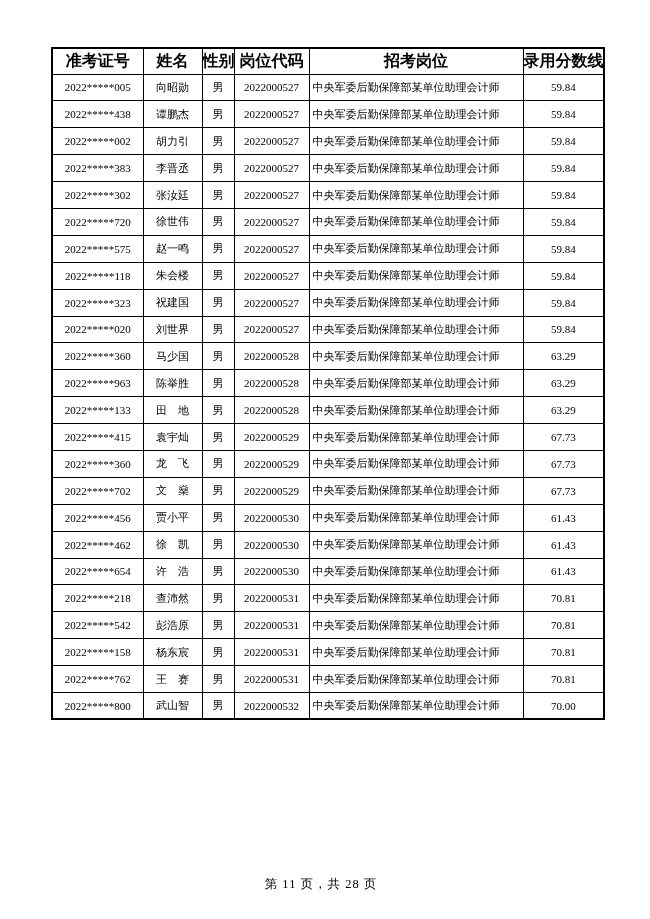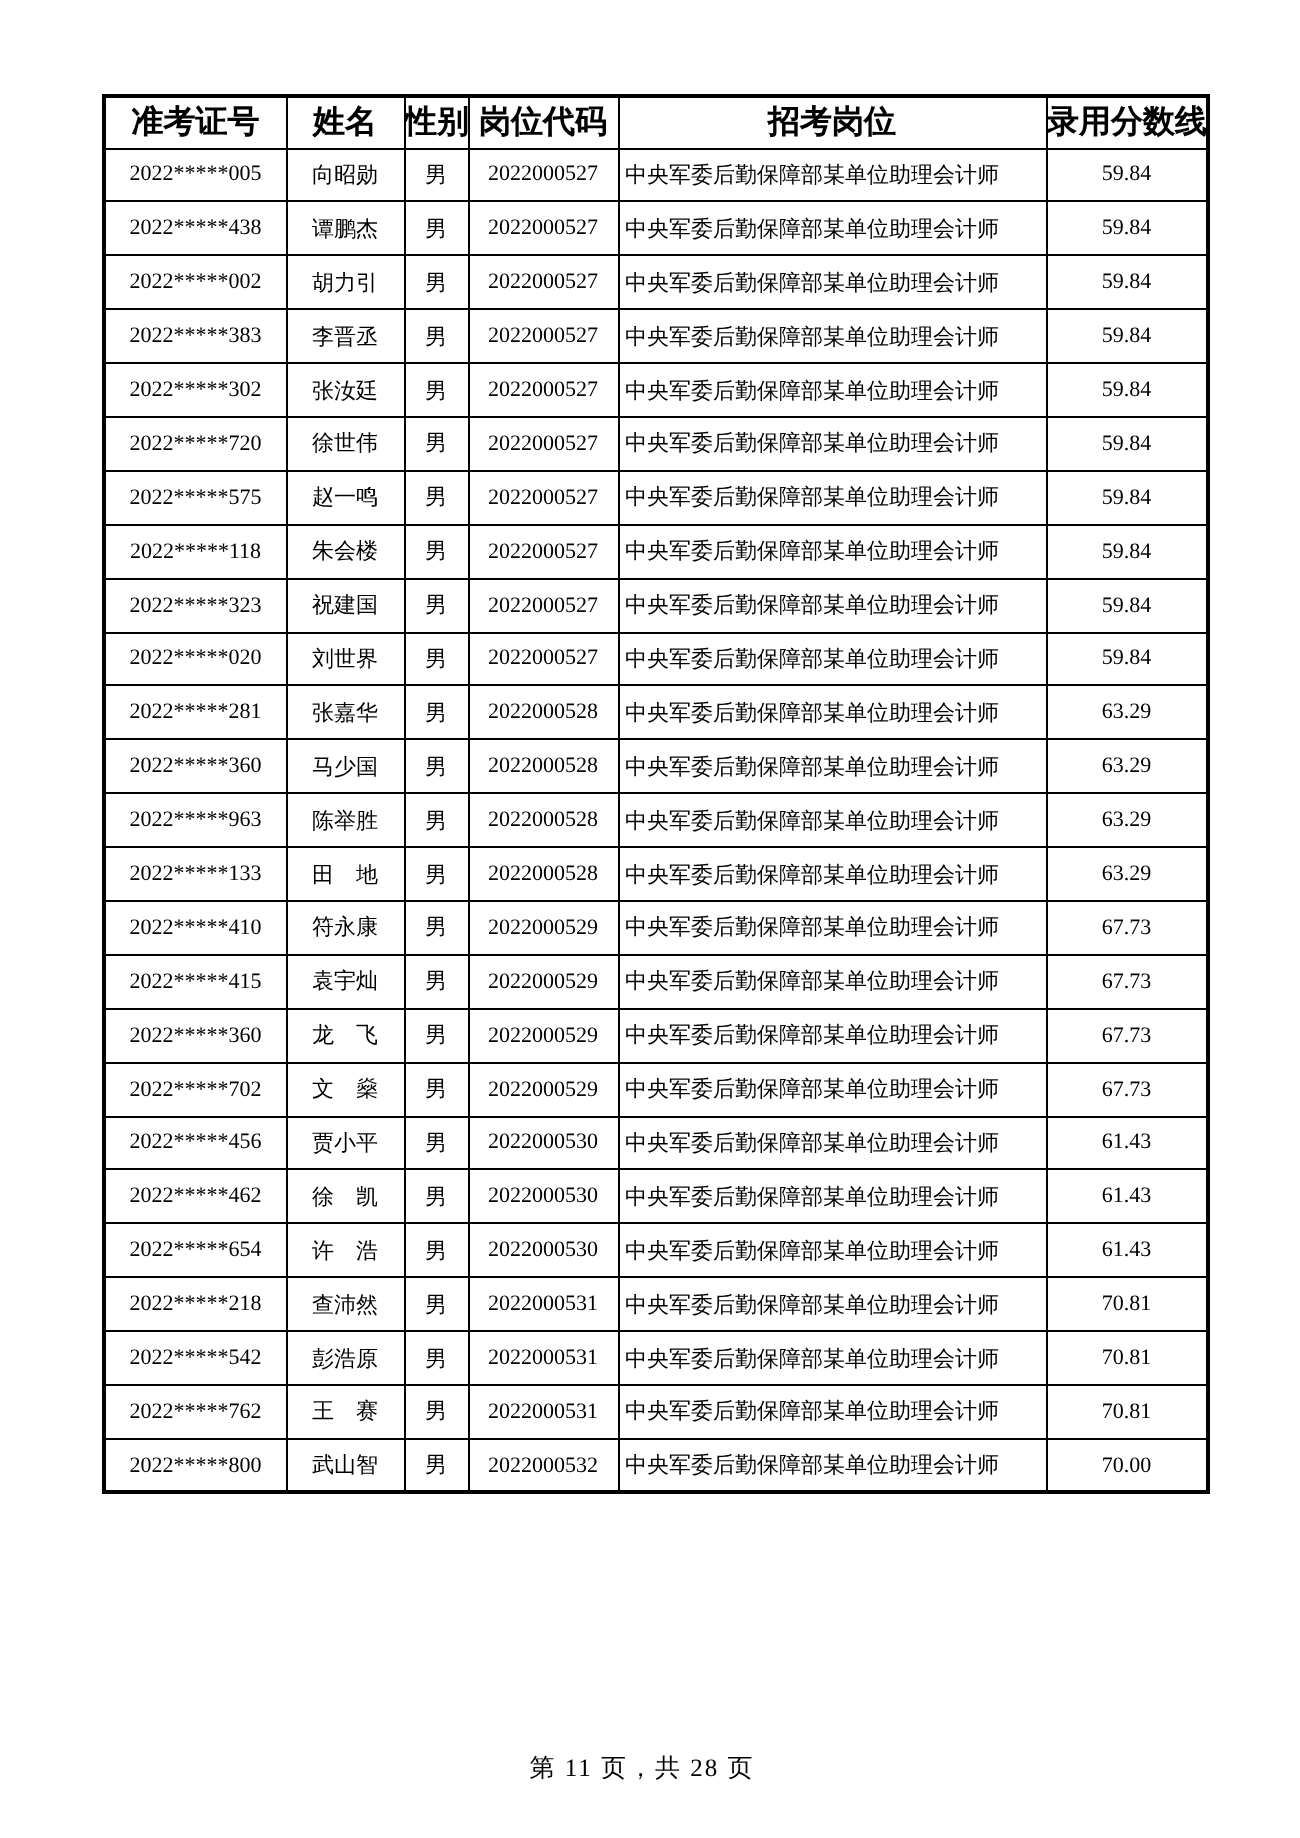--- a/index.html
+++ b/index.html
@@ -168,28 +168,20 @@
 
     <tr>
       <td>2022*****020</td>
       <td>刘世界</td>
       <td>男</td>
       <td>2022000527</td>
       <td class="cell-position">中央军委后勤保障部某单位助理会计师</td>
       <td>59.84</td>
     </tr>
 
-    <tr>
-      <td>2022*****281</td>
-      <td>张嘉华</td>
-      <td>男</td>
-      <td>2022000528</td>
-      <td class="cell-position">中央军委后勤保障部某单位助理会计师</td>
-      <td>63.29</td>
-    </tr>
 
     <tr>
       <td>2022*****360</td>
       <td>马少国</td>
       <td>男</td>
       <td>2022000528</td>
       <td class="cell-position">中央军委后勤保障部某单位助理会计师</td>
       <td>63.29</td>
     </tr>
 
@@ -205,28 +197,20 @@
 
     <tr>
       <td>2022*****133</td>
       <td>田　地</td>
       <td>男</td>
       <td>2022000528</td>
       <td class="cell-position">中央军委后勤保障部某单位助理会计师</td>
       <td>63.29</td>
     </tr>
 
-    <tr>
-      <td>2022*****410</td>
-      <td>符永康</td>
-      <td>男</td>
-      <td>2022000529</td>
-      <td class="cell-position">中央军委后勤保障部某单位助理会计师</td>
-      <td>67.73</td>
-    </tr>
 
     <tr>
       <td>2022*****415</td>
       <td>袁宇灿</td>
       <td>男</td>
       <td>2022000529</td>
       <td class="cell-position">中央军委后勤保障部某单位助理会计师</td>
       <td>67.73</td>
     </tr>
 
@@ -287,20 +271,28 @@
 
     <tr>
       <td>2022*****542</td>
       <td>彭浩原</td>
       <td>男</td>
       <td>2022000531</td>
       <td class="cell-position">中央军委后勤保障部某单位助理会计师</td>
       <td>70.81</td>
     </tr>
 
+    <tr>
+      <td>2022*****158</td>
+      <td>杨东宸</td>
+      <td>男</td>
+      <td>2022000531</td>
+      <td class="cell-position">中央军委后勤保障部某单位助理会计师</td>
+      <td>70.81</td>
+    </tr>
 
     <tr>
       <td>2022*****762</td>
       <td>王　赛</td>
       <td>男</td>
       <td>2022000531</td>
       <td class="cell-position">中央军委后勤保障部某单位助理会计师</td>
       <td>70.81</td>
     </tr>
 

